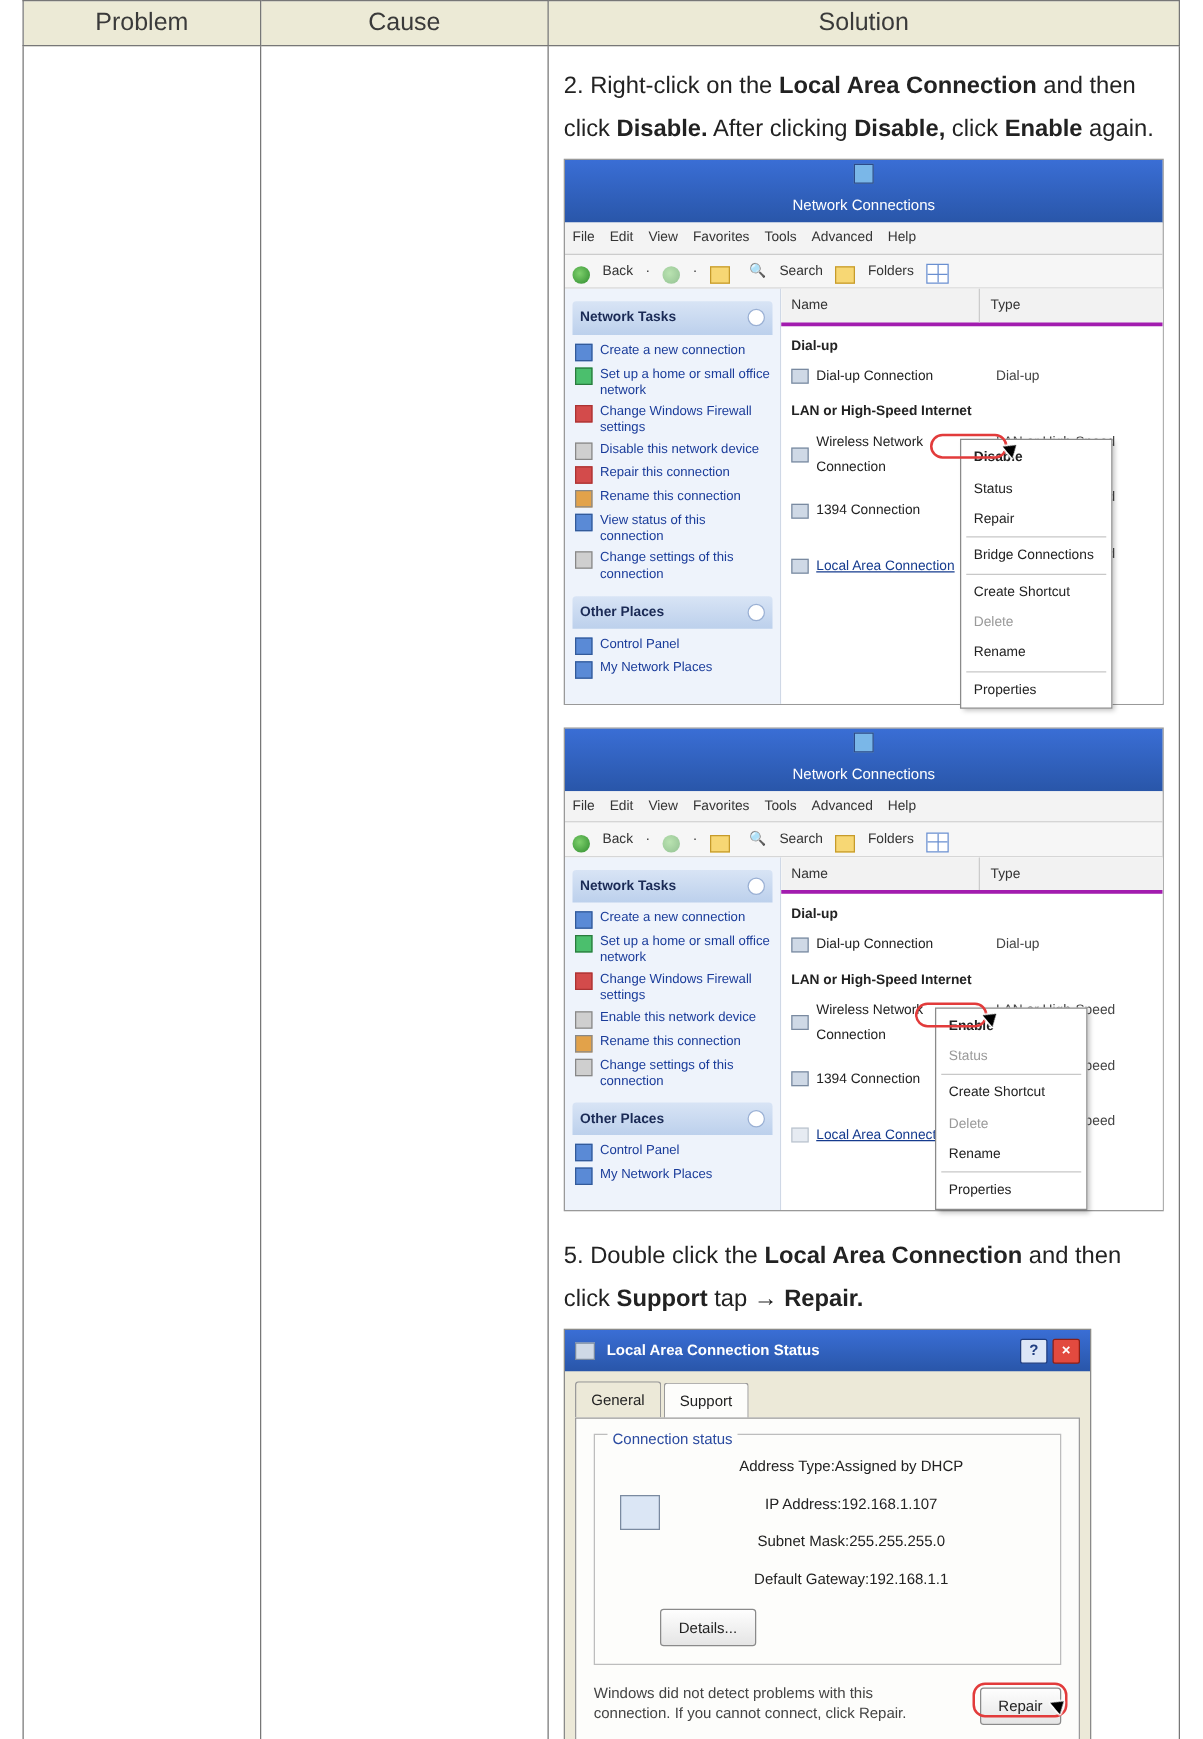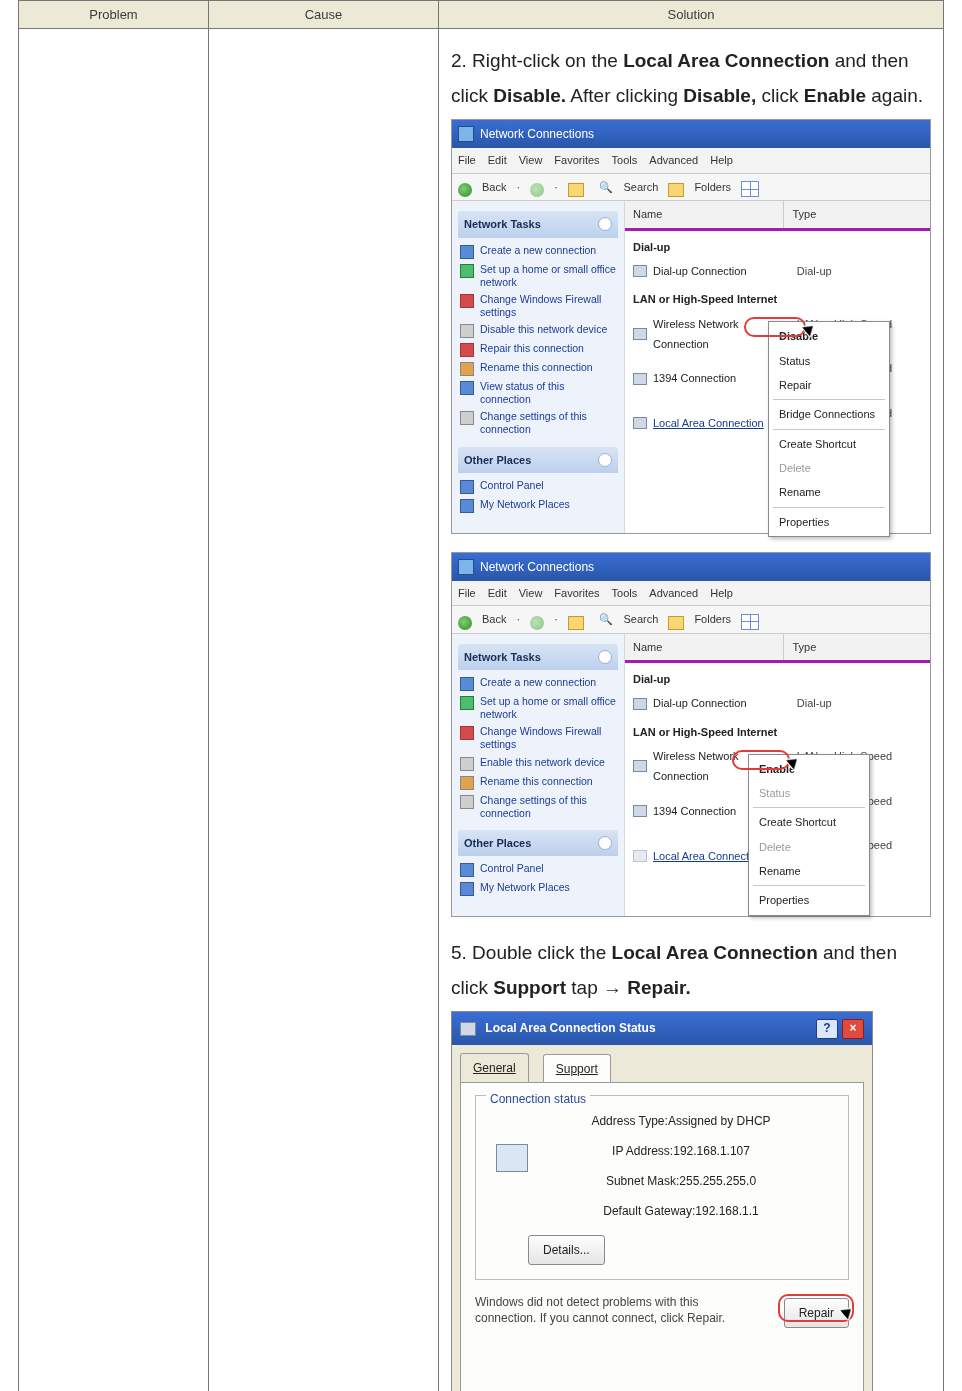--- a/index.html
+++ b/index.html
@@ -20,21 +20,21 @@
     width: 100%;
     table-layout: fixed;
   }
   table.main th, table.main td {
     border: 1px solid #777;
     vertical-align: top;
   }
   table.main th {
     background: #ecead6;
     font-weight: normal;
-    font-size: 13px;
+    font-size: 20px;
     padding: 6px 4px;
     text-align: center;
     color: #3a3a3a;
   }
   col.c1 { width: 190px; }
   col.c2 { width: 230px; }
   col.c3 { }
   .sol-cell {
     padding: 14px 12px 10px 12px;
     font-size: 19px;
@@ -51,20 +51,21 @@
     background: #eee;
   }
   .shot .titlebar {
     background: linear-gradient(#3a6ed5, #2956a9);
     color: #fff;
     padding: 3px 6px;
     font-size: 12px;
     display: flex;
     align-items: center;
     gap: 6px;
+    flex-direction: column;
   }
   .shot .titlebar .ico {
     width: 14px; height: 14px;
     background: #7ab7e8;
     border: 1px solid #2c4a88;
     display: inline-block;
   }
   .shot .menubar {
     background: #f3f3f3;
     border-bottom: 1px solid #ccc;
@@ -223,21 +224,21 @@
   }
   .dlg .dlg-title .btns { display: flex; gap: 4px; }
   .dlg .dlg-title .wb {
     width: 20px; height: 18px; background: #dce6f7;
     border: 1px solid #1f3d80; border-radius: 2px;
     display: flex; align-items: center; justify-content: center;
     color: #1f3d80; font-weight: bold;
   }
   .dlg .dlg-title .wb.close { background: #e24a3f; color: #fff; border-color: #8a1e16; }
   .dlg .tabs {
-    display: flex; gap: 14px; padding: 8px 8px 0 8px; text-decoration: underline;
+    display: flex; gap: 2px; padding: 8px 8px 0 8px;
   }
   .dlg .tab {
     background: #ece9d8; border: 1px solid #9a9a9a;
     border-bottom: none; padding: 3px 12px; font-size: 12px;
     border-radius: 3px 3px 0 0;
   }
   .dlg .tab.active {
     background: #fdfdfb; position: relative; top: 1px;
   }
   .dlg .pane {

